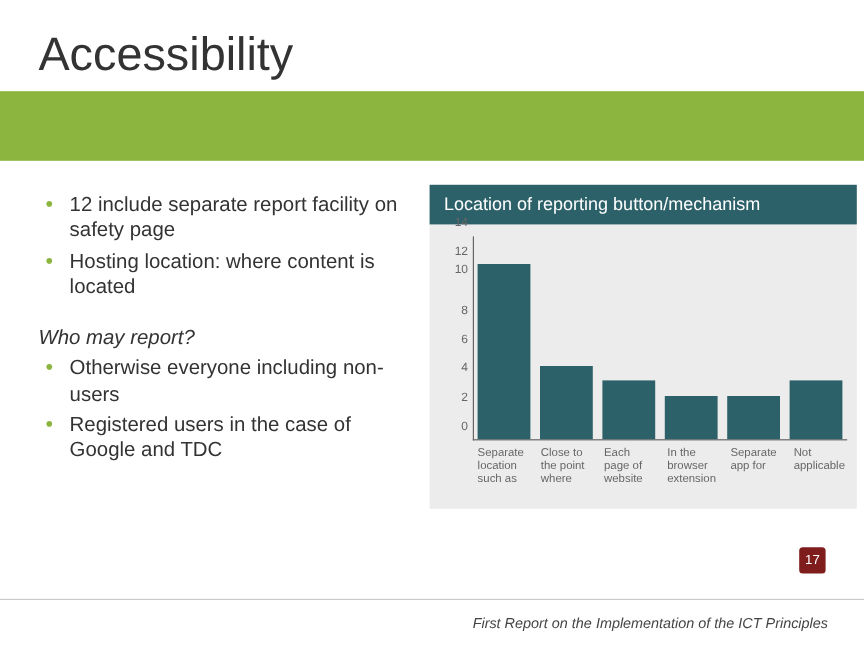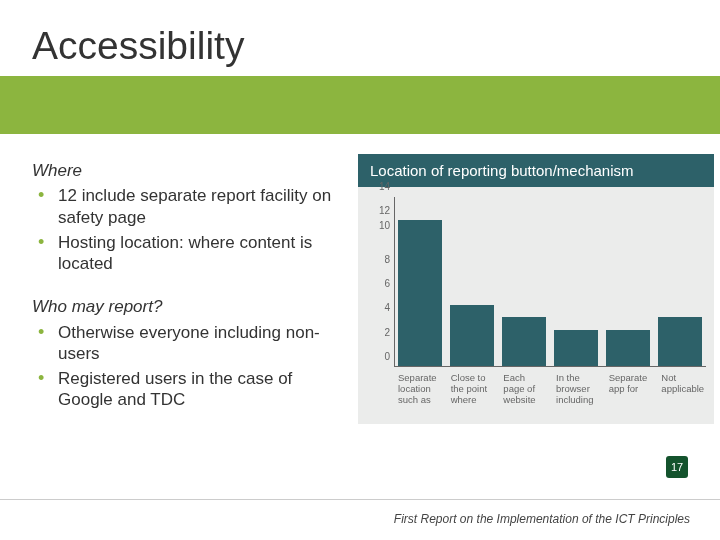--- a/index.html
+++ b/index.html
@@ -144,21 +144,21 @@
     text-align: left;
     line-height: 1.15;
     word-break: break-word;
   }
   .page-badge {
     position: absolute;
     top: 456px;
     right: 32px;
     width: 22px;
     height: 22px;
-    background: #14532d;
+    background: #7f1d1d;
     border-radius: 3px;
     color: #fff;
     font-size: 11px;
     display: flex;
     align-items: center;
     justify-content: center;
   }
   .footer-line {
     position: absolute;
     bottom: 40px;
@@ -177,21 +177,20 @@
   }
 </style>
 </head>
 <body>
 
 <div class="slide">
   <div class="header-band"></div>
   <div class="title">Accessibility</div>
 
   <div class="content">
-    <div class="sec-heading">Where</div>
     <ul class="bullets">
       <li>12 include separate report facility on safety page</li>
       <li>Hosting location: where content is located</li>
     </ul>
     <div class="sec-heading">Who may report?</div>
     <ul class="bullets">
       <li>Otherwise everyone including non-users</li>
       <li>Registered users in the case of Google and TDC</li>
     </ul>
   </div>
@@ -217,21 +216,21 @@
           <div class="bar" style="height: 48.5714px;"></div>
           <div class="bar" style="height: 36.4286px;"></div>
           <div class="bar" style="height: 36.4286px;"></div>
           <div class="bar" style="height: 48.5714px;"></div>
         </div>
     </div>
     <div class="xlabels" id="xlabels">
         <div class="xlabel">Separate location such as</div>
         <div class="xlabel">Close to the point where</div>
         <div class="xlabel">Each page of website</div>
-        <div class="xlabel">In the browser including</div>
+        <div class="xlabel">In the browser extension</div>
         <div class="xlabel">Separate app for</div>
         <div class="xlabel">Not applicable</div>
       </div>
   </div>
 
   <div class="page-badge">
     <span>17</span>
   </div>
 
   <div class="footer-line"></div>

